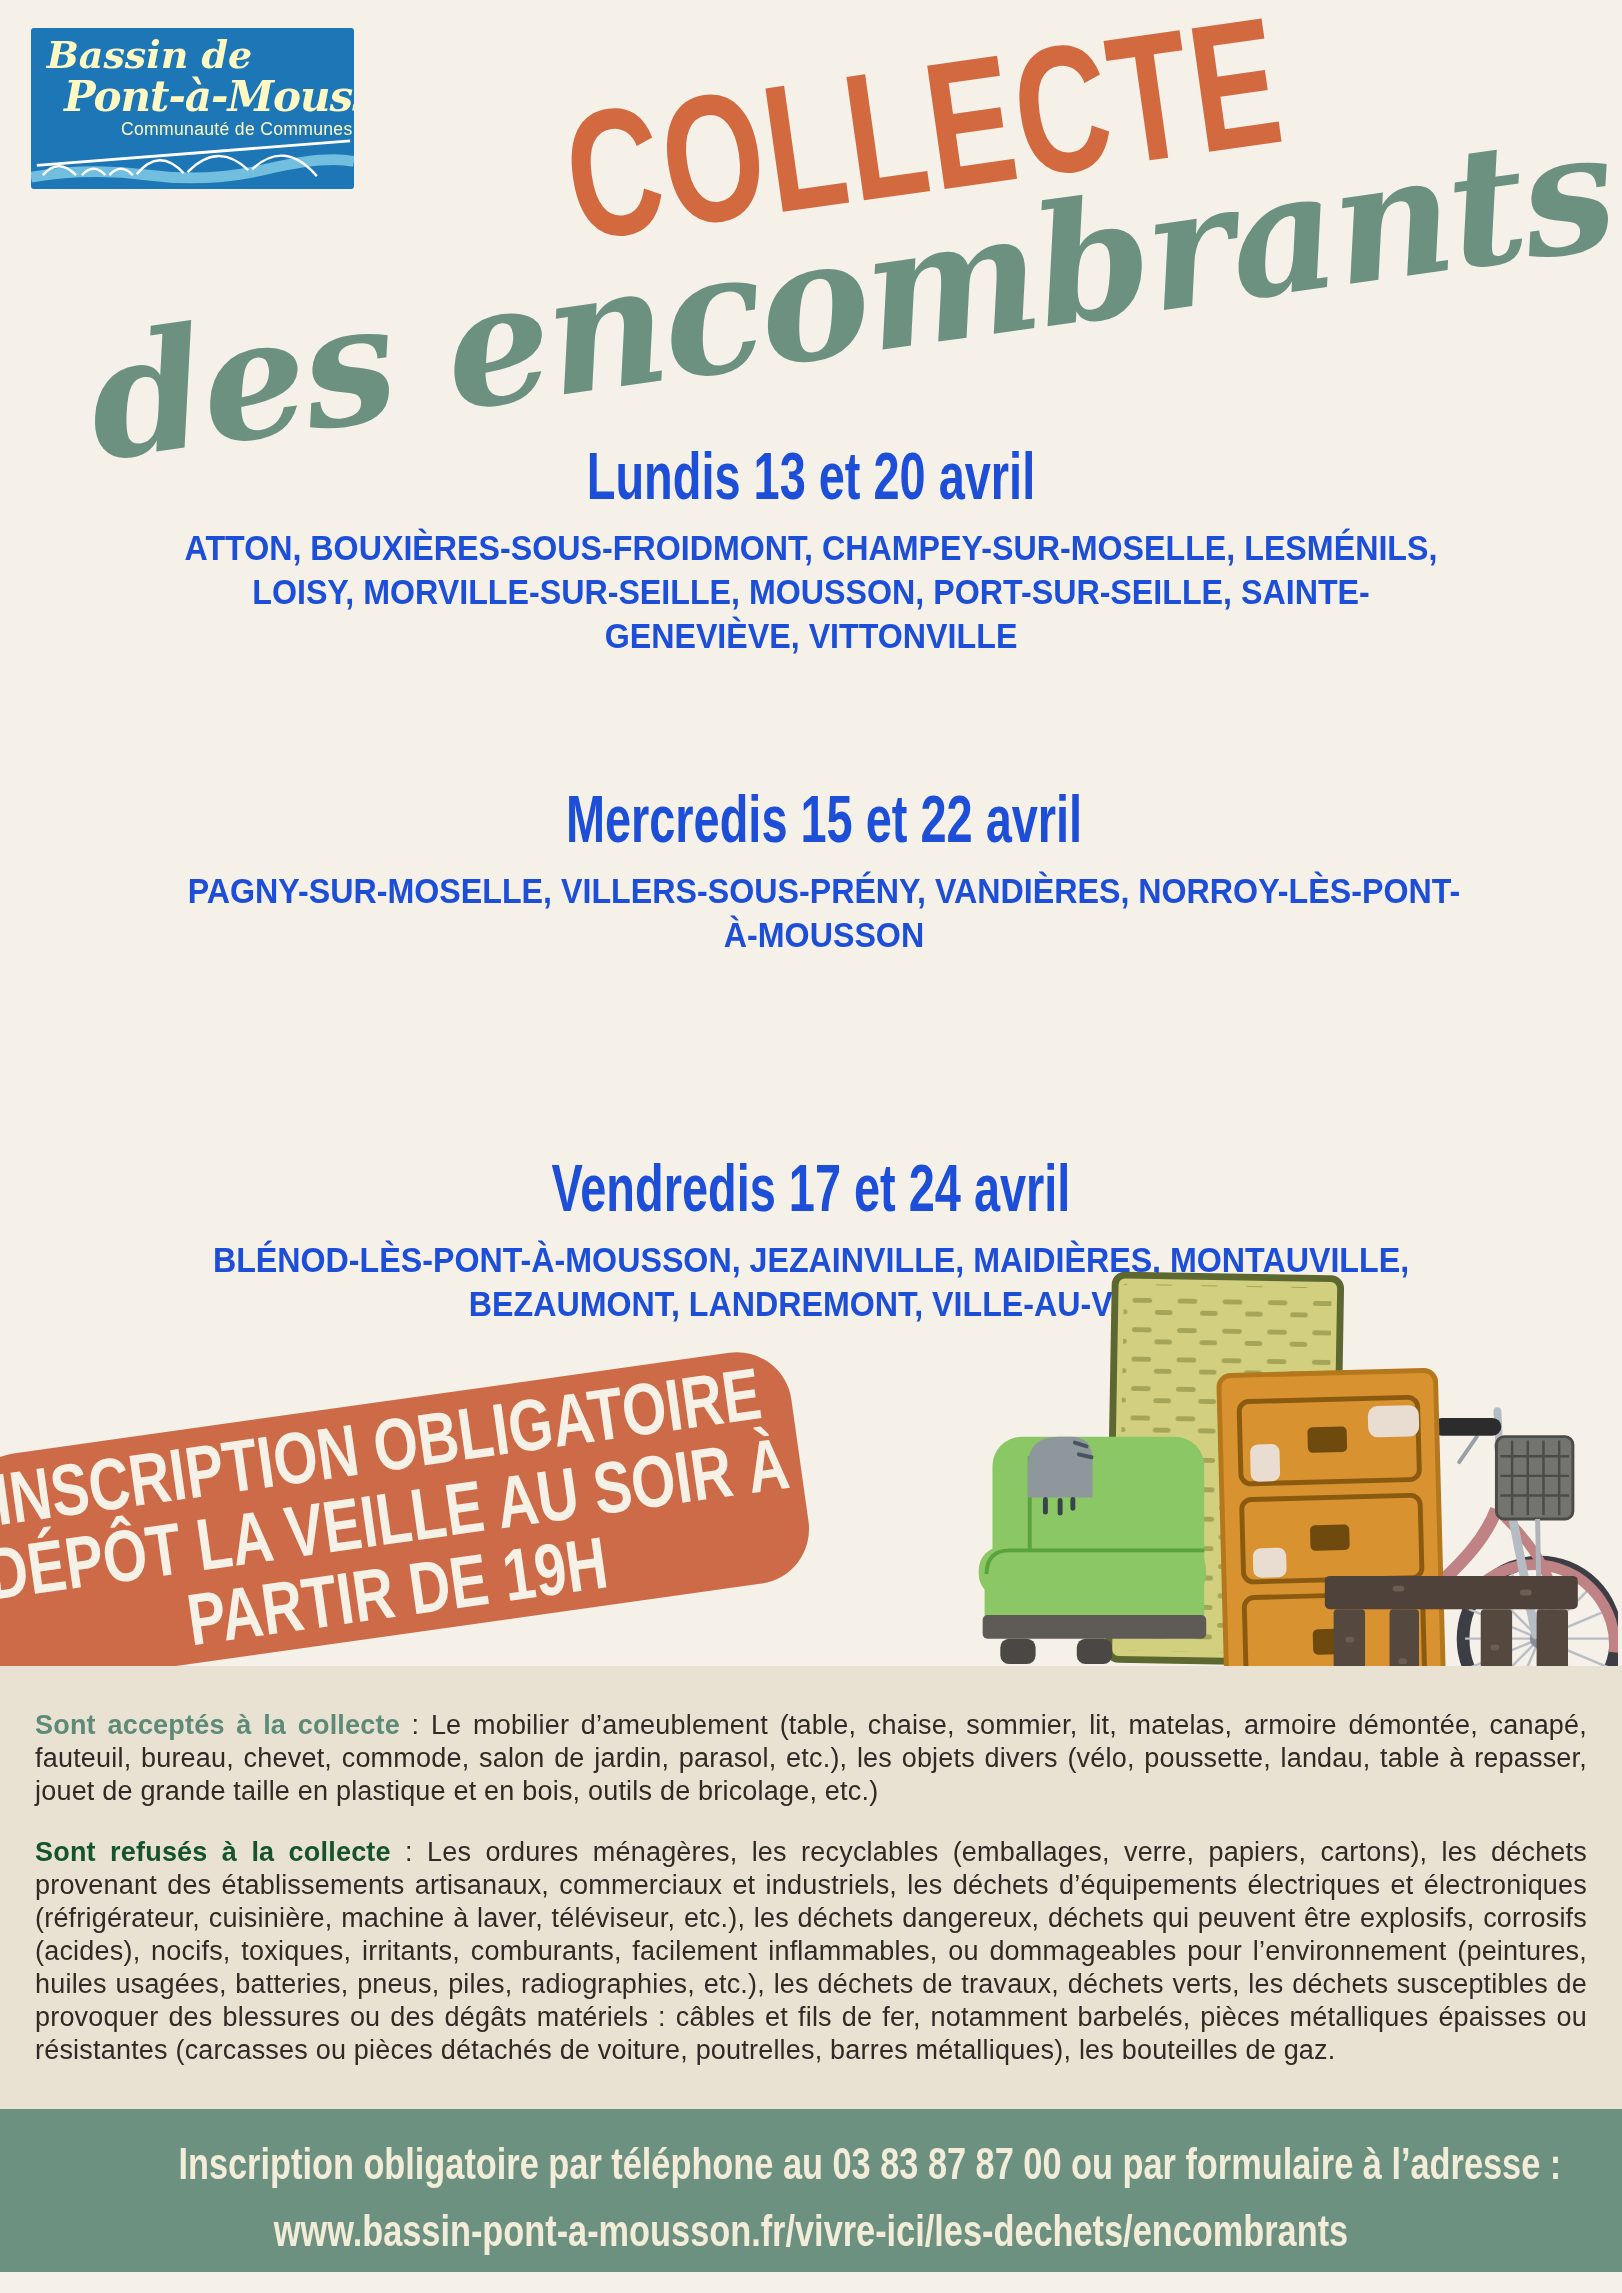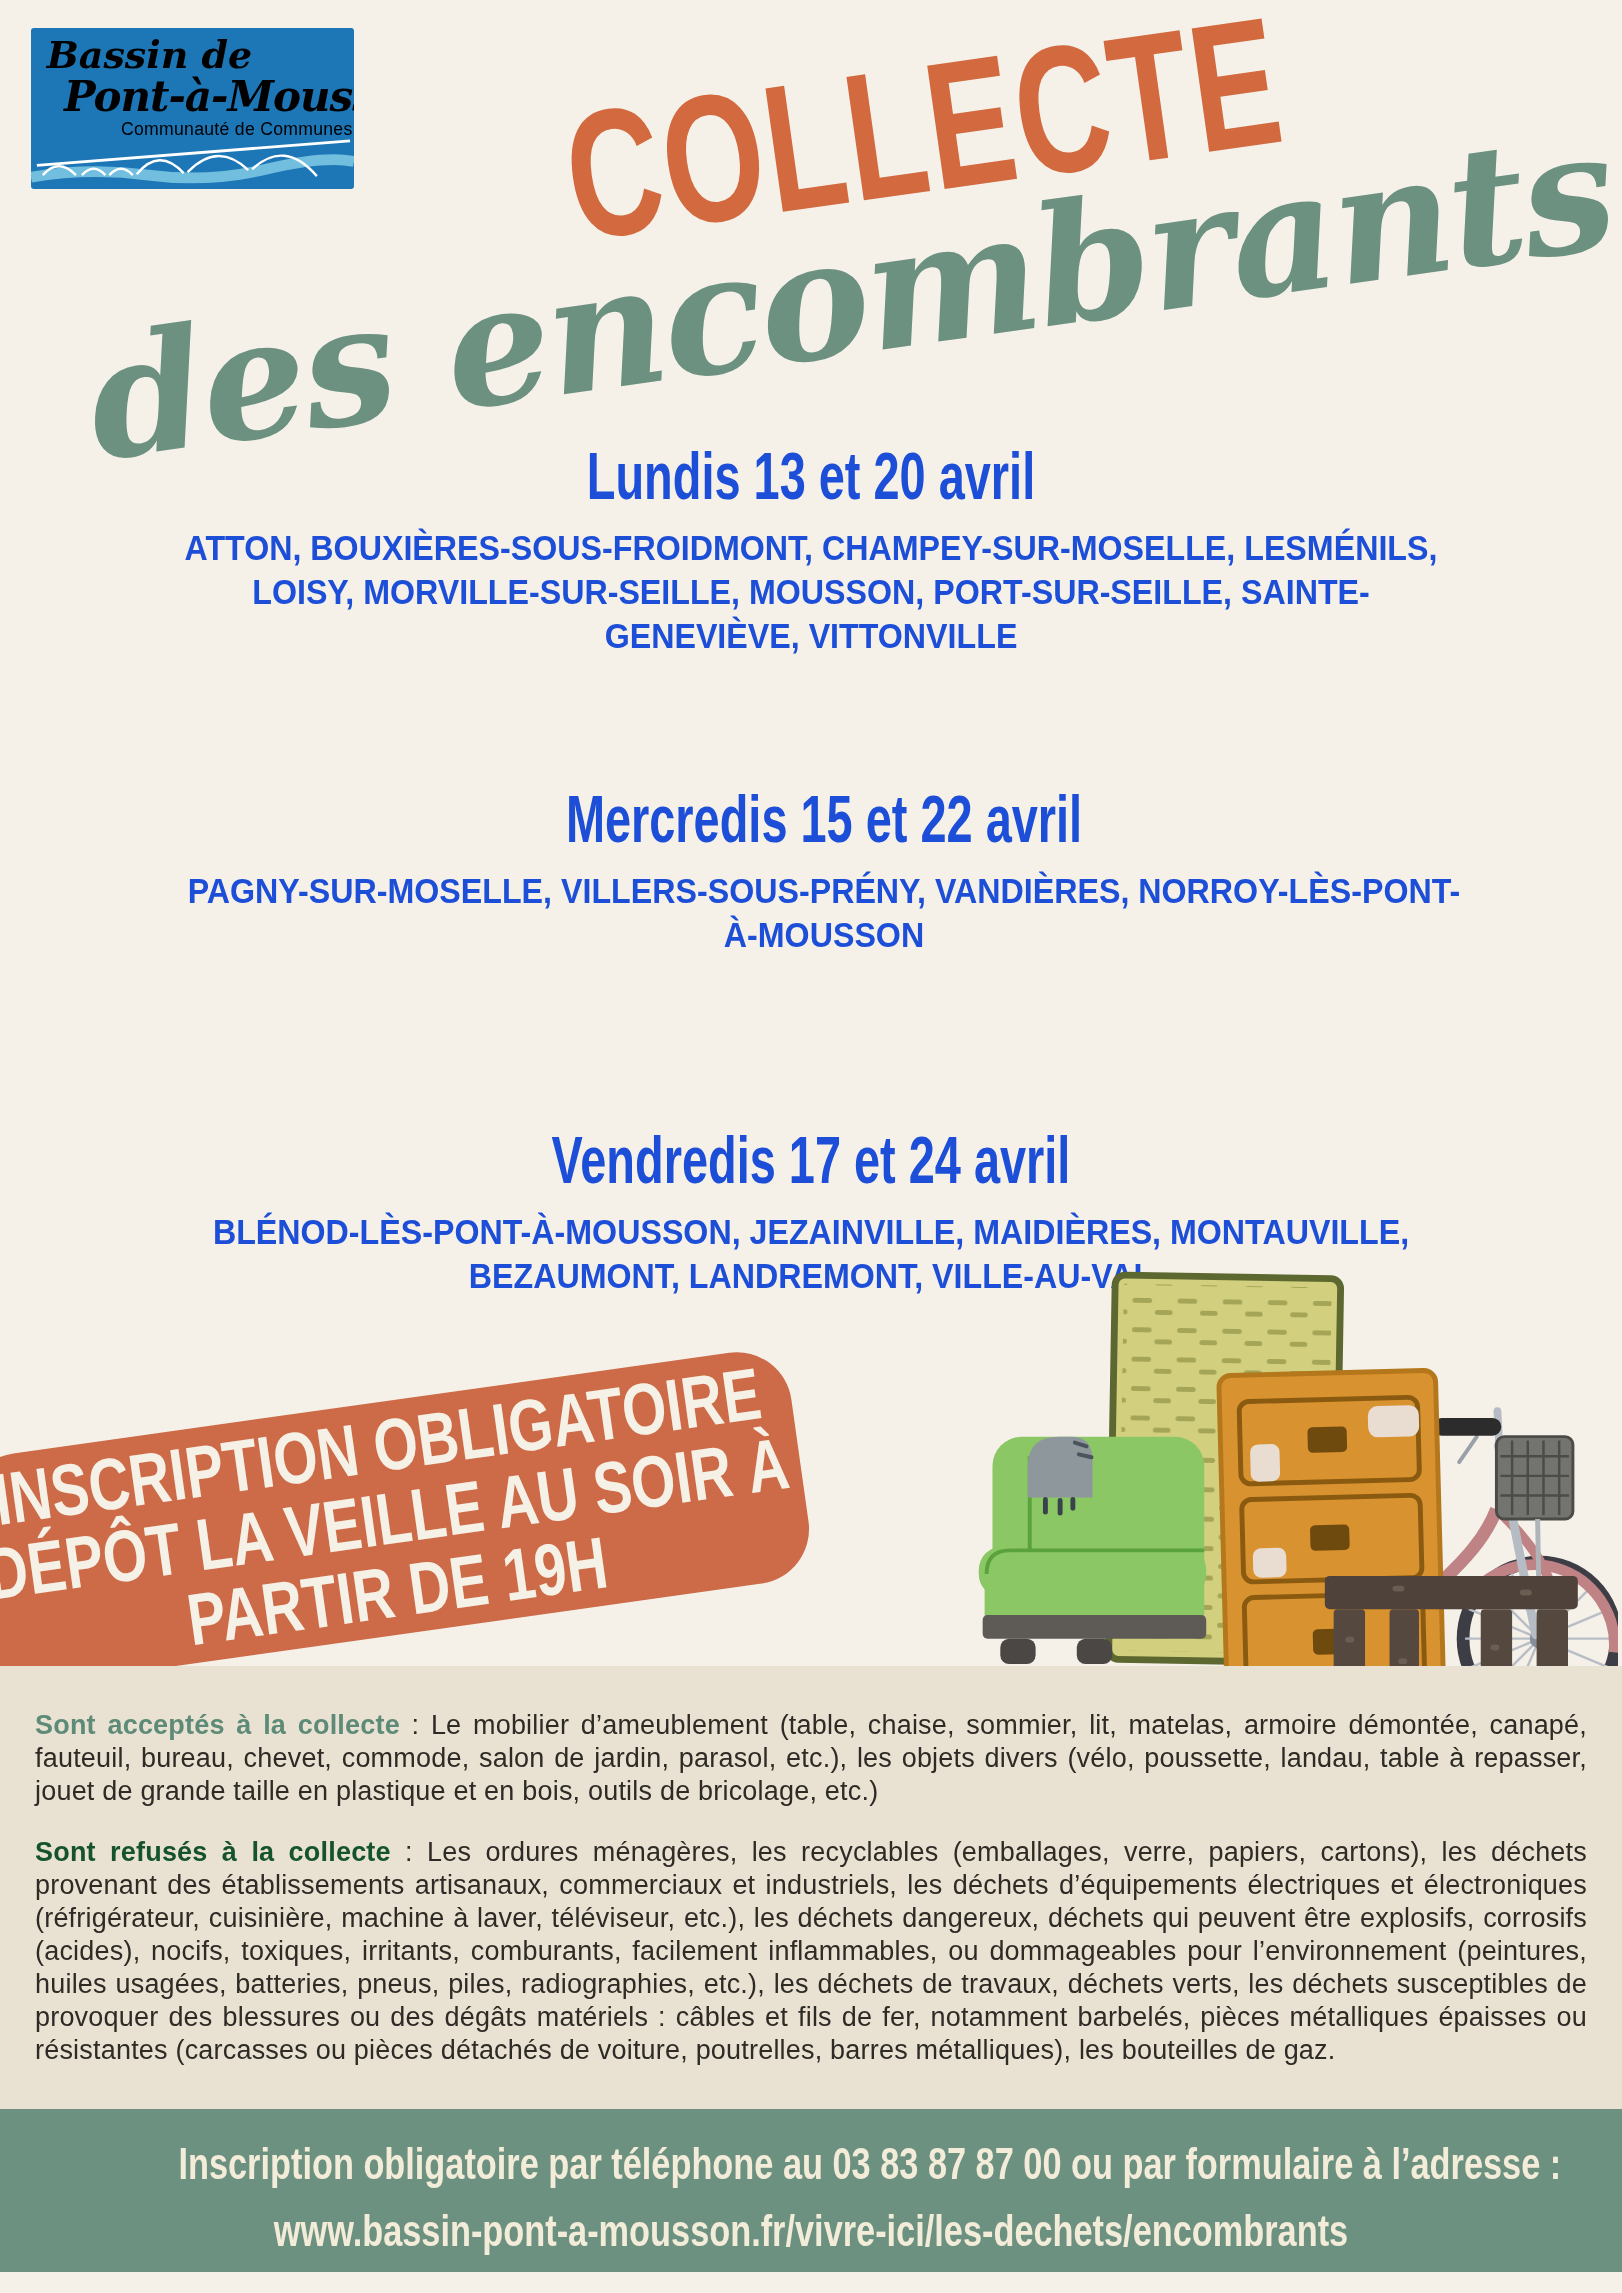--- a/index.html
+++ b/index.html
@@ -4,21 +4,21 @@
 <style>
   html,body { margin:0; padding:0; }
   .page {
     position:relative; width:1622px; height:2294px;
     background:#f5f1e9; overflow:hidden;
     font-family:"Liberation Sans", sans-serif;
   }
   
   .logo {
     position:absolute; left:31px; top:28px; width:323px; height:161px;
-    background:#1d76b5; border-radius:2.9px; color:#000000; overflow:hidden;
+    background:#1d76b5; border-radius:2.9px; color:#fef9c3; overflow:hidden;
   }
   .logo-script { font-family:"DejaVu Serif", serif; font-style:italic; font-weight:bold; white-space:nowrap; }
   .logo-l1 { font-size:38px; line-height:41px; padding:5.9px 0 0 15.7px; }
   .logo-l2 { font-size:42px; line-height:43px; padding:0 0 0 33px; letter-spacing:-1px; }
   .logo-l3 { font-size:17.6px; line-height:19.6px; padding:2px 16px 0 90px; letter-spacing:0.3px; white-space:nowrap; }
   .bridge { position:absolute; left:0; bottom:2px; }
   
   .title-collecte {
     position:absolute; left:461px; top:51px; width:745px; text-align:center;
     font-weight:bold; font-size:181px; line-height:181px; letter-spacing:2.9px;
@@ -35,21 +35,21 @@
   
   .group { position:absolute; left:0; right:0; text-align:center; color:#1d4ed8; }
   .day {
     margin:0; font-size:67px; line-height:73px; font-weight:bold;
     transform:scaleX(0.7); transform-origin:center; white-space:nowrap;
   }
   .communes {
     width:1402px; margin:13.7px auto 0; font-size:35px; line-height:44px; font-weight:bold;
     transform:scaleX(0.92); transform-origin:center;
   }
-  .g1 { top:439px; } .g2 { top:632px; } .g3 { top:782px;margin-left:26px; } .g4 { top:929px; } .g5 { top:1123px; }
+  .g1 { top:439px; } .g2 { top:632px; } .g3 { top:782px;margin-left:26px; } .g4 { top:929px; } .g5 { top:1151px; }
   
   .banner {
     position:absolute; left:-29px; top:1402px; width:833px; height:233px;
     background:#cd6a47; border-radius:55px;
     transform:rotate(-8deg); transform-origin:center;
     display:flex; flex-direction:column; align-items:center; justify-content:center;
   }
   .banner div {
     color:#f6f1e6; font-weight:bold; font-size:73px; line-height:73px;
     transform:scaleX(0.78); transform-origin:center; white-space:nowrap;

